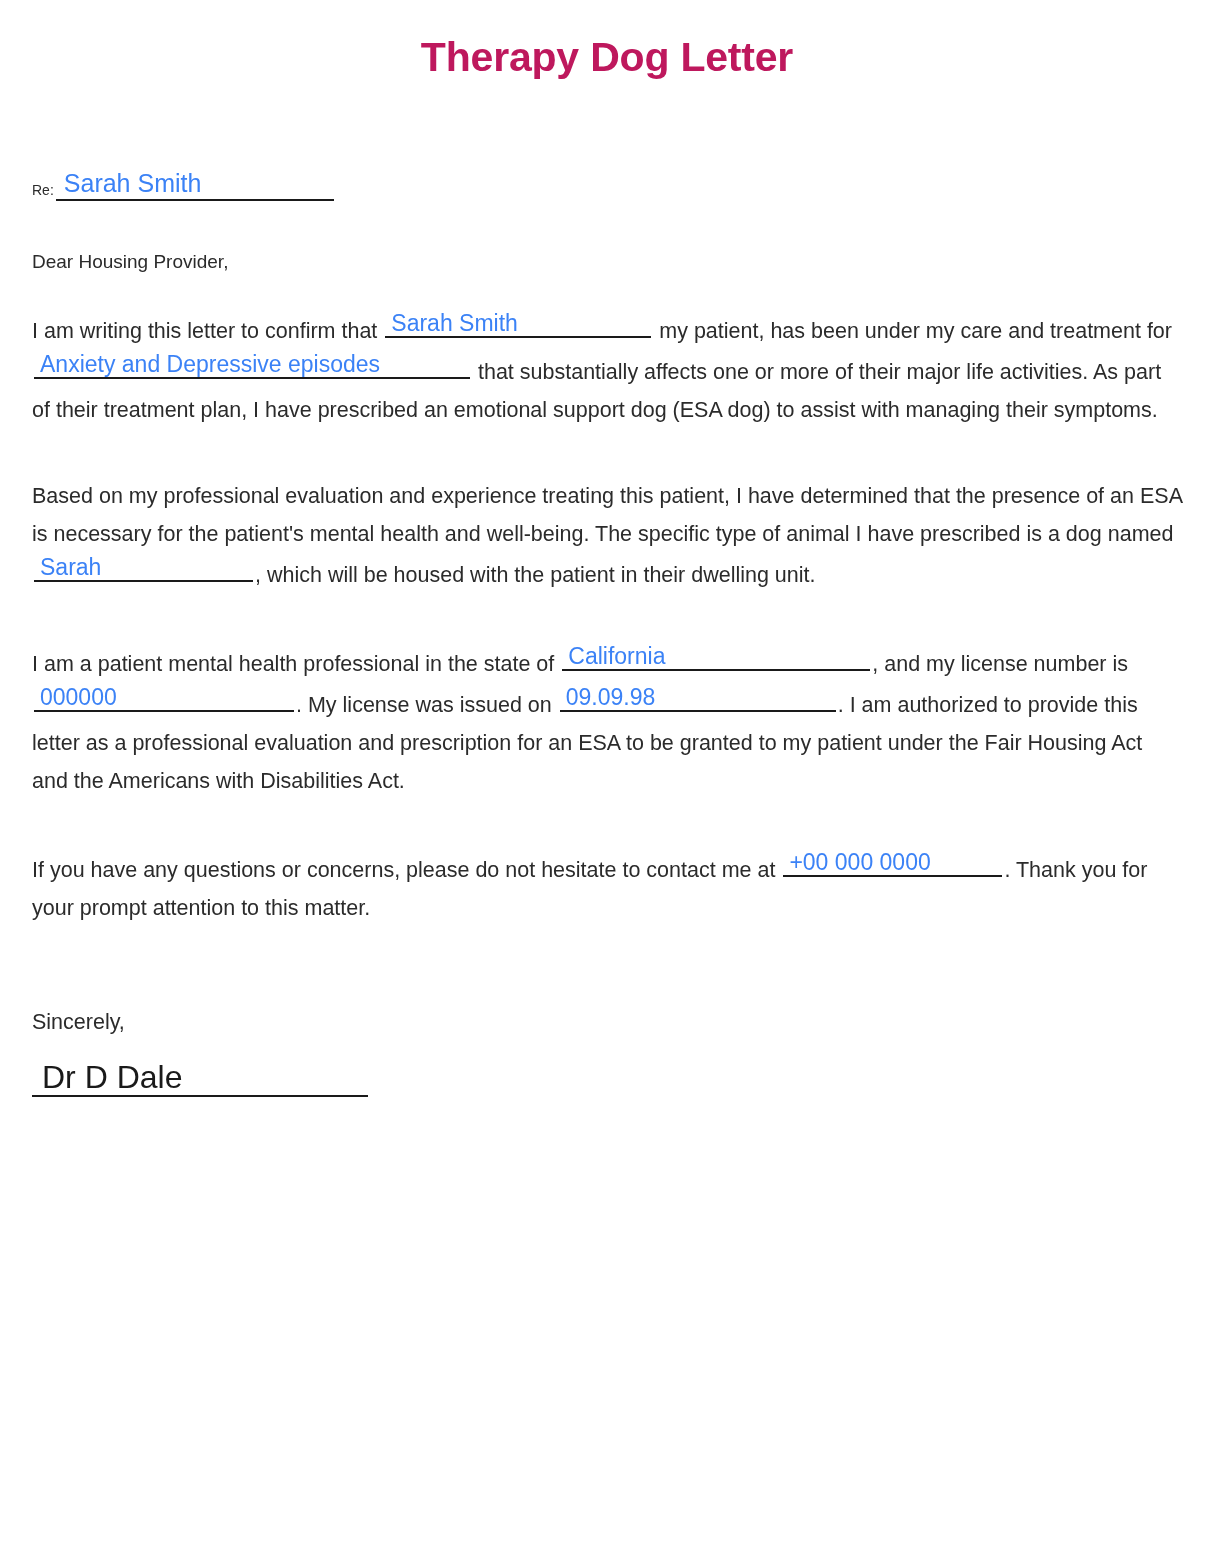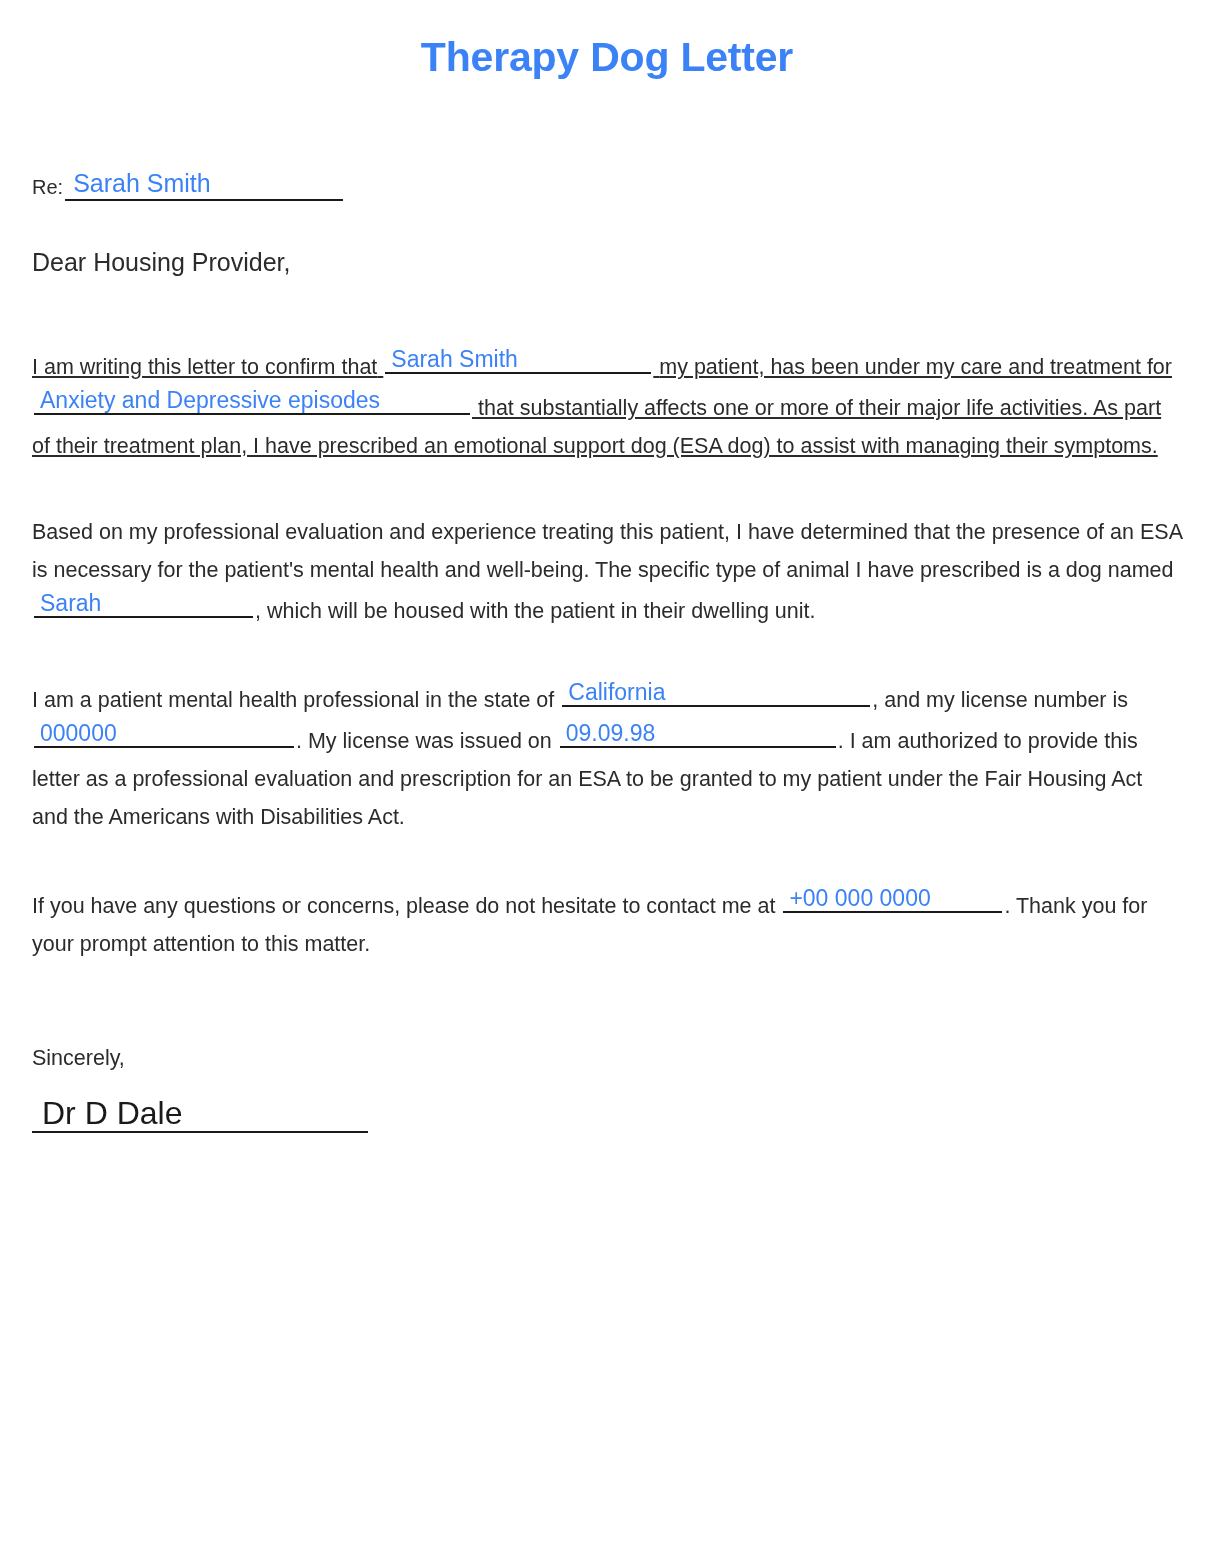--- a/index.html
+++ b/index.html
@@ -23,42 +23,42 @@
     height: 1564px;
     background: #ffffff;
     box-sizing: border-box;
     padding: 0 32px;
   }
 
   .doc-title {
     text-align: center;
     font-size: 41px;
     font-weight: bold;
-    color: #3b82f6;
+    color: #be185d;
     letter-spacing: -0.2px;
     margin: 0;
     padding-top: 34px;
     line-height: 1.15;
   }
 
   .body-block {
     margin-top: 88px;
     font-size: 21.5px;
     line-height: 38px;
     color: #2b2b2b;
   }
 
   
   .re-line {
     display: flex;
     align-items: flex-end;
     margin: 0 0 2px 0;
   }
   .re-label {
-    font-size: 20px;
+    font-size: 14px;
     line-height: 1;
     padding-bottom: 4px;
     color: #2b2b2b;
   }
 
   
   .blank {
     display: inline-block;
     position: relative;
     vertical-align: baseline;
@@ -83,21 +83,21 @@
 
   .para {
     margin: 0 0 0 0;
   }
   .para + .para {
     margin-top: 48px;
   }
 
   .salutation {
     margin: 42px 0 0 0;
-    font-size: 25px;
+    font-size: 19px;
     line-height: 38px;
   }
 
   .blank.w-patient   { width: 266px; }
   .blank.w-condition { width: 436px; }
   .blank.w-dogname   { width: 219px; }
   .blank.w-state     { width: 308px; }
   .blank.w-license   { width: 260px; }
   .blank.w-issued    { width: 276px; }
   .blank.w-phone     { width: 219px; }
@@ -136,21 +136,21 @@
 
     <div class="re-line">
       <span class="re-label">Re:</span>
       <span class="blank re-blank">
         <span class="val">Sarah Smith</span>
       </span>
     </div>
 
     <p class="salutation">Dear Housing Provider,</p>
 
-    <p class="para" style="margin-top:64px;text-decoration:underline;">
+    <p class="para" style="margin-top:28px;">
       <span>I am writing this letter to confirm that</span>
       <span class="blank w-patient">
         <span class="val">Sarah Smith</span>
       </span>
       <span>my patient, has been under my care and treatment for</span>
       <span class="blank w-condition">
         <span class="val">Anxiety and Depressive episodes</span>
       </span>
       <span>that substantially affects one or more of their major life activities. As part of their treatment plan, I have prescribed an emotional support dog (ESA dog) to assist with managing their symptoms.</span>
     </p>

